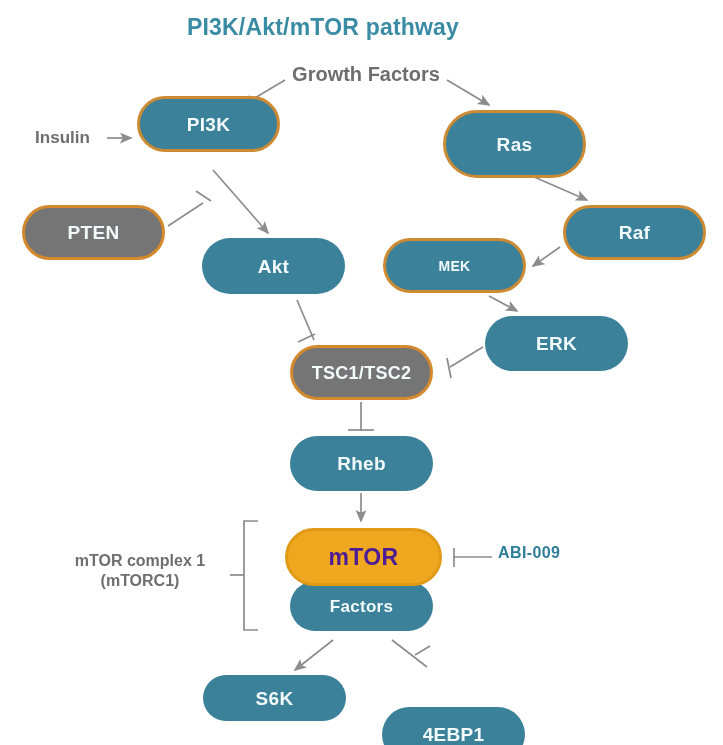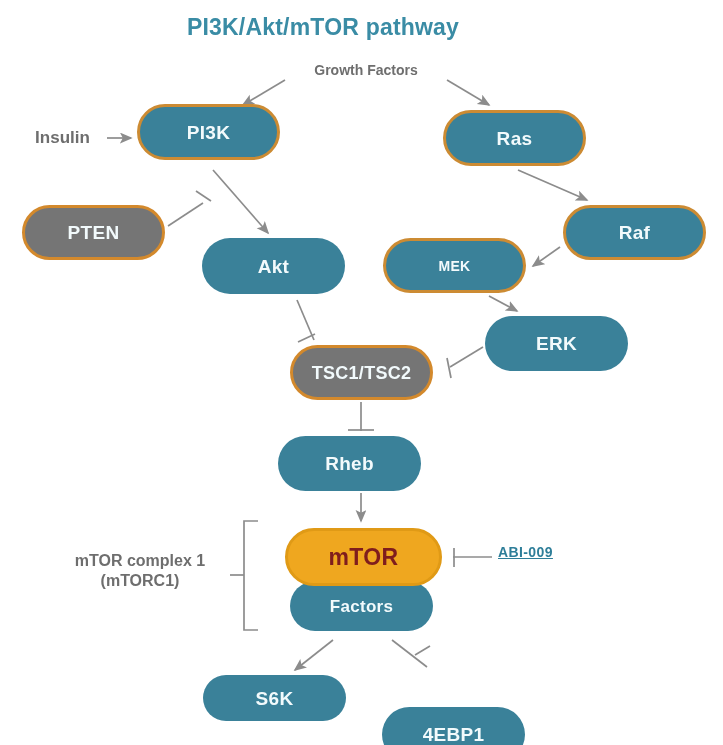--- a/index.html
+++ b/index.html
@@ -34,21 +34,21 @@
     border-radius: 999px;
     font-weight: bold;
     letter-spacing: 0.3px;
     text-align: center;
     line-height: 1;
     color: #f2fafc;
   }
   .node.teal      { background: #3a8199; border: 3px solid transparent; }
   .node.teal-br   { background: #3a8199; border: 3px solid #cc8b33; }
   .node.gray-br   { background: #757575; border: 3px solid #d3892c; }
-  .node.amber     { background: #efa71f; border: 3px solid #e09a16; color: #7f1d1d; }
+  .node.amber     { background: #efa71f; border: 3px solid #e09a16; color: #4c1d95; }
   .label {
     position: absolute;
     color: #6e6e6e;
     font-weight: bold;
     line-height: 1.25;
     text-align: center;
   }
   #title {
     position: absolute;
     left: 0;
@@ -57,27 +57,26 @@
     text-align: center;
     font-size: 23px;
     font-weight: bold;
     color: #3a8ca5;
     letter-spacing: 0.2px;
   }
   #abi-label {
     position: absolute;
     left: 498px;
     top: 544px;
-    font-size: 14px;
+    font-size: 16px;
     font-weight: bold;
     color: #2e7e99;
     letter-spacing: 0.4px;
-    text-decoration: underline;
   }
-  #growth-factors { left: 281px; top: 62px; width: 170px; font-size: 14px; }
+  #growth-factors { left: 281px; top: 62px; width: 170px; font-size: 20px; }
   #insulin        { left: 20px;  top: 127px; width: 85px; font-size: 17px; }
   #mtorc1-label   { left: 55px;  top: 551px; width: 170px; font-size: 16px; }
 </style>
 </head>
 <body>
 
 <div id="canvas">
 
   <div id="title">PI3K/Akt/mTOR pathway</div>
 
@@ -132,28 +131,28 @@
 
   <div class="label" id="growth-factors">Growth Factors</div>
   <div class="label" id="insulin">Insulin</div>
   <div class="label" id="mtorc1-label">
     <span>mTOR complex 1</span><br>
     <span>(mTORC1)</span>
   </div>
   <div id="abi-label">ABI-009</div>
 
   <div id="nodes-root">
-      <div class="node teal-br" style="left: 137px; top: 104px; width: 143px; height: 56px; font-size: 19px; z-index: 2;">PI3K</div>
-      <div class="node teal-br" style="left: 443px; top: 110px; width: 143px; height: 56px; font-size: 19px; z-index: 2;">Ras</div>
+      <div class="node teal-br" style="left: 137px; top: 96px; width: 143px; height: 56px; font-size: 19px; z-index: 2;">PI3K</div>
+      <div class="node teal-br" style="left: 443px; top: 110px; width: 143px; height: 68px; font-size: 19px; z-index: 2;">Ras</div>
       <div class="node gray-br" style="left: 22px; top: 205px; width: 143px; height: 55px; font-size: 19px; z-index: 2;">PTEN</div>
       <div class="node teal" style="left: 202px; top: 238px; width: 143px; height: 56px; font-size: 19px; z-index: 2;">Akt</div>
       <div class="node teal-br" style="left: 563px; top: 205px; width: 143px; height: 55px; font-size: 19px; z-index: 2;">Raf</div>
       <div class="node teal-br" style="left: 383px; top: 238px; width: 143px; height: 55px; font-size: 14px; z-index: 2;">MEK</div>
       <div class="node teal" style="left: 485px; top: 316px; width: 143px; height: 55px; font-size: 19px; z-index: 2;">ERK</div>
       <div class="node gray-br" style="left: 290px; top: 345px; width: 143px; height: 55px; font-size: 18px; z-index: 2;">TSC1/TSC2</div>
-      <div class="node teal" style="left: 278px; top: 436px; width: 143px; height: 55px; font-size: 19px; z-index: 2;">Rheb</div>
+      <div class="node teal" style="left: 290px; top: 436px; width: 143px; height: 55px; font-size: 19px; z-index: 2;">Rheb</div>
       <div class="node amber" style="left: 285px; top: 528px; width: 157px; height: 58px; font-size: 23px; z-index: 3;">mTOR</div>
       <div class="node teal" style="left: 290px; top: 581px; width: 143px; height: 50px; font-size: 17px; z-index: 1;">Factors</div>
       <div class="node teal" style="left: 203px; top: 675px; width: 143px; height: 46px; font-size: 19px; z-index: 2;">S6K</div>
       <div class="node teal" style="left: 382px; top: 675px; width: 143px; height: 55px; font-size: 19px; z-index: 2; margin-top: 32px;">4EBP1</div>
     </div>
 
 </div>
 
 </body></html>

